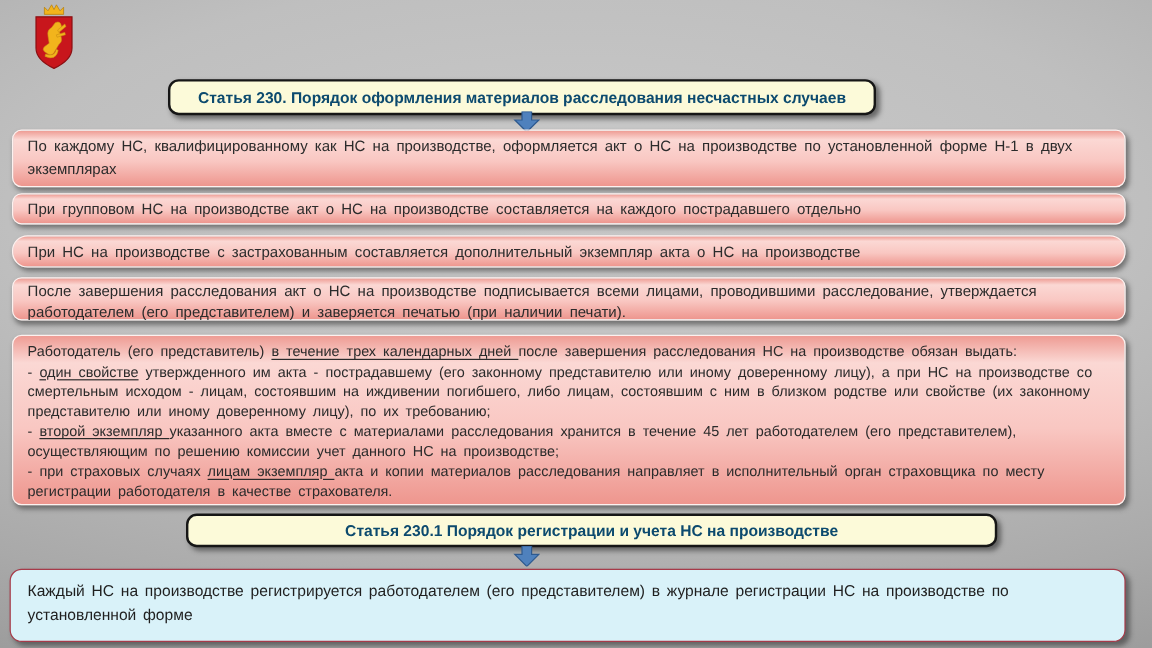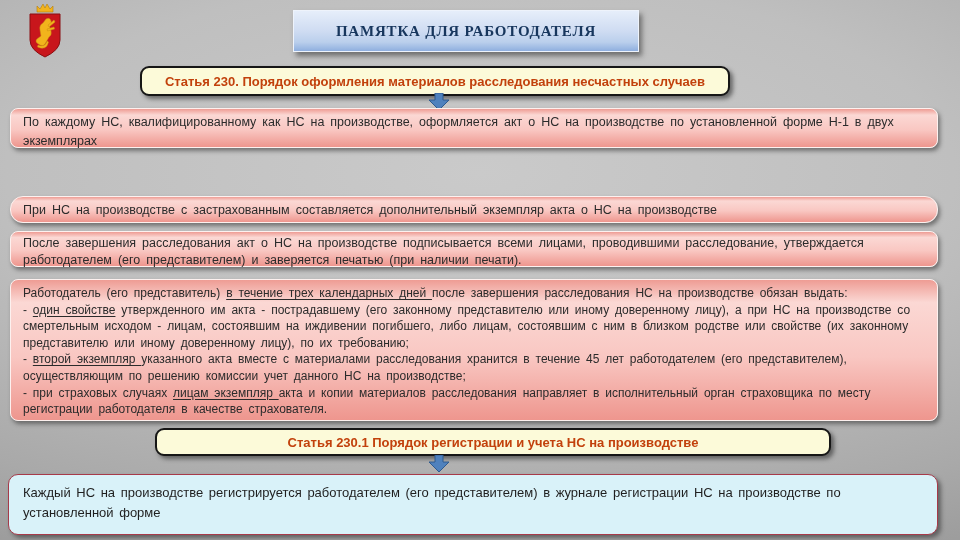--- a/index.html
+++ b/index.html
@@ -13,21 +13,21 @@
     display:flex;align-items:center;justify-content:center;
     background:linear-gradient(180deg,#e6eefa 0%,#cfdcf2 50%,#bacfec 78%,#8fafdf 100%);
     border:1px solid #eef3fb;box-shadow:3px 4px 5px rgba(45,45,45,.55);
     font-family:"Liberation Serif",serif;font-weight:bold;font-size:15px;
     letter-spacing:.8px;color:#17365d;
   }
   .heading{
     position:absolute;background:#fcfad9;border:2px solid #161616;border-radius:9px;
     box-shadow:3px 3px 4px rgba(45,45,45,.6);
     display:flex;align-items:center;justify-content:center;
-    font-weight:bold;font-size:13px;color:#c2410c;text-align:center;
+    font-weight:bold;font-size:13px;color:#0c4a6e;text-align:center;
     box-sizing:border-box;padding:0 10px;
   }
   .pink-box{
     position:absolute;left:10px;width:928px;box-sizing:border-box;
     border:1px solid #fdf1ef;border-radius:8px;
     background:linear-gradient(180deg,#ee9c94 0%,#fbd8d4 16%,#f9c7c2 55%,#ee968e 100%);
     box-shadow:2px 3px 4px rgba(50,50,50,.55);
     color:#2b2b2b;font-size:12.5px;line-height:19px;padding:4px 12px;word-spacing:2.5px;
   }
   .pink-box.big{line-height:16.6px;font-size:12px;white-space:pre-wrap;padding-top:5px;}
@@ -50,30 +50,30 @@
     <path d="M11,10 L11,4 L14,7 L17,2 L19,6 L21,2 L24,7 L27,4 L27,10 Z" fill="#f2b41c" stroke="#b57e0a" stroke-width="0.6"></path>
     <path d="M4,12 h30 v26 q0,10 -15,17 q-15,-7 -15,-17 Z" fill="#c8161c" stroke="#8a0f12" stroke-width="1"></path>
     <g fill="#f2b41c" stroke="#c98f12" stroke-width="0.5">
       <path d="M20,17 q4,-2 5,2 q1,3 -2,4 l2,6 q1,4 -2,6 l-4,7 q-2,3 -5,1 l-3,-2 q-2,-2 0,-4 l4,-3 -1,-6 q-1,-5 3,-7 z"></path>
       <path d="M22,23 l6,-5 1,2 -6,5 z"></path>
       <path d="M21,27 l7,-2 0.5,2 -7,2 z"></path>
       <path d="M12,43 q7,3 9,-4 l1.5,1 q-2,9 -11,5 z"></path>
     </g>
   </svg>
 
-  <div class="title-box">ПАМЯТКА ДЛЯ РАБОТОДАТЕЛЯ</div>
 
   <div class="heading" style="left:140px;top:66px;width:590px;height:30px;">Статья 230. Порядок оформления материалов расследования несчастных случаев</div>
 
   <svg class="arrow" style="left:427px;top:93px;" viewBox="0 0 24 17">
     <polygon points="8,0 16,0 16,7 22,7 12,17 2,7 8,7" fill="#4f81bd" stroke="#2e5a8f" stroke-width="1"></polygon>
   </svg>
 
-  <div class="pink-box" style="top:108px;height:40px;">По каждому НС, квалифицированному как НС на производстве, оформляется акт о НС на производстве по установленной форме Н-1 в двух экземплярах</div>
+  <div class="pink-box" style="top:108px;height:48px;">По каждому НС, квалифицированному как НС на производстве, оформляется акт о НС на производстве по установленной форме Н-1 в двух экземплярах</div>
 
+  <div class="pink-box" style="top:161px;height:26px;padding-top:3px;">При групповом НС на производстве акт о НС на производстве составляется на каждого пострадавшего отдельно</div>
 
   <div class="pink-box" style="top:196px;height:27px;padding-top:4px;border-radius:13px;">При НС на производстве с застрахованным составляется дополнительный экземпляр акта о НС на производстве</div>
 
   <div class="pink-box" style="top:231px;height:36px;line-height:17px;padding-top:3px;">После завершения расследования акт о НС на производстве подписывается всеми лицами, проводившими расследование, утверждается работодателем (его представителем) и заверяется печатью (при наличии печати).</div>
 
   <div class="pink-box big" style="top:279px;height:142px;"><span>Работодатель (его представитель) </span><u>в течение трех календарных дней </u><span>после завершения расследования НС на производстве обязан выдать:
 - </span><u>один свойстве</u><span> утвержденного им акта - пострадавшему (его законному представителю или иному доверенному лицу), а при НС на производстве со смертельным исходом - лицам, состоявшим на иждивении погибшего, либо лицам, состоявшим с ним в близком родстве или свойстве (их законному представителю или иному доверенному лицу), по их требованию;
 - </span><u>второй экземпляр </u><span>указанного акта вместе с материалами расследования хранится в течение 45 лет работодателем (его представителем), осуществляющим по решению комиссии учет данного НС на производстве;
 - при страховых случаях </span><u>лицам экземпляр </u><span>акта и копии материалов расследования направляет в исполнительный орган страховщика по месту регистрации работодателя в качестве страхователя.</span></div>
 

